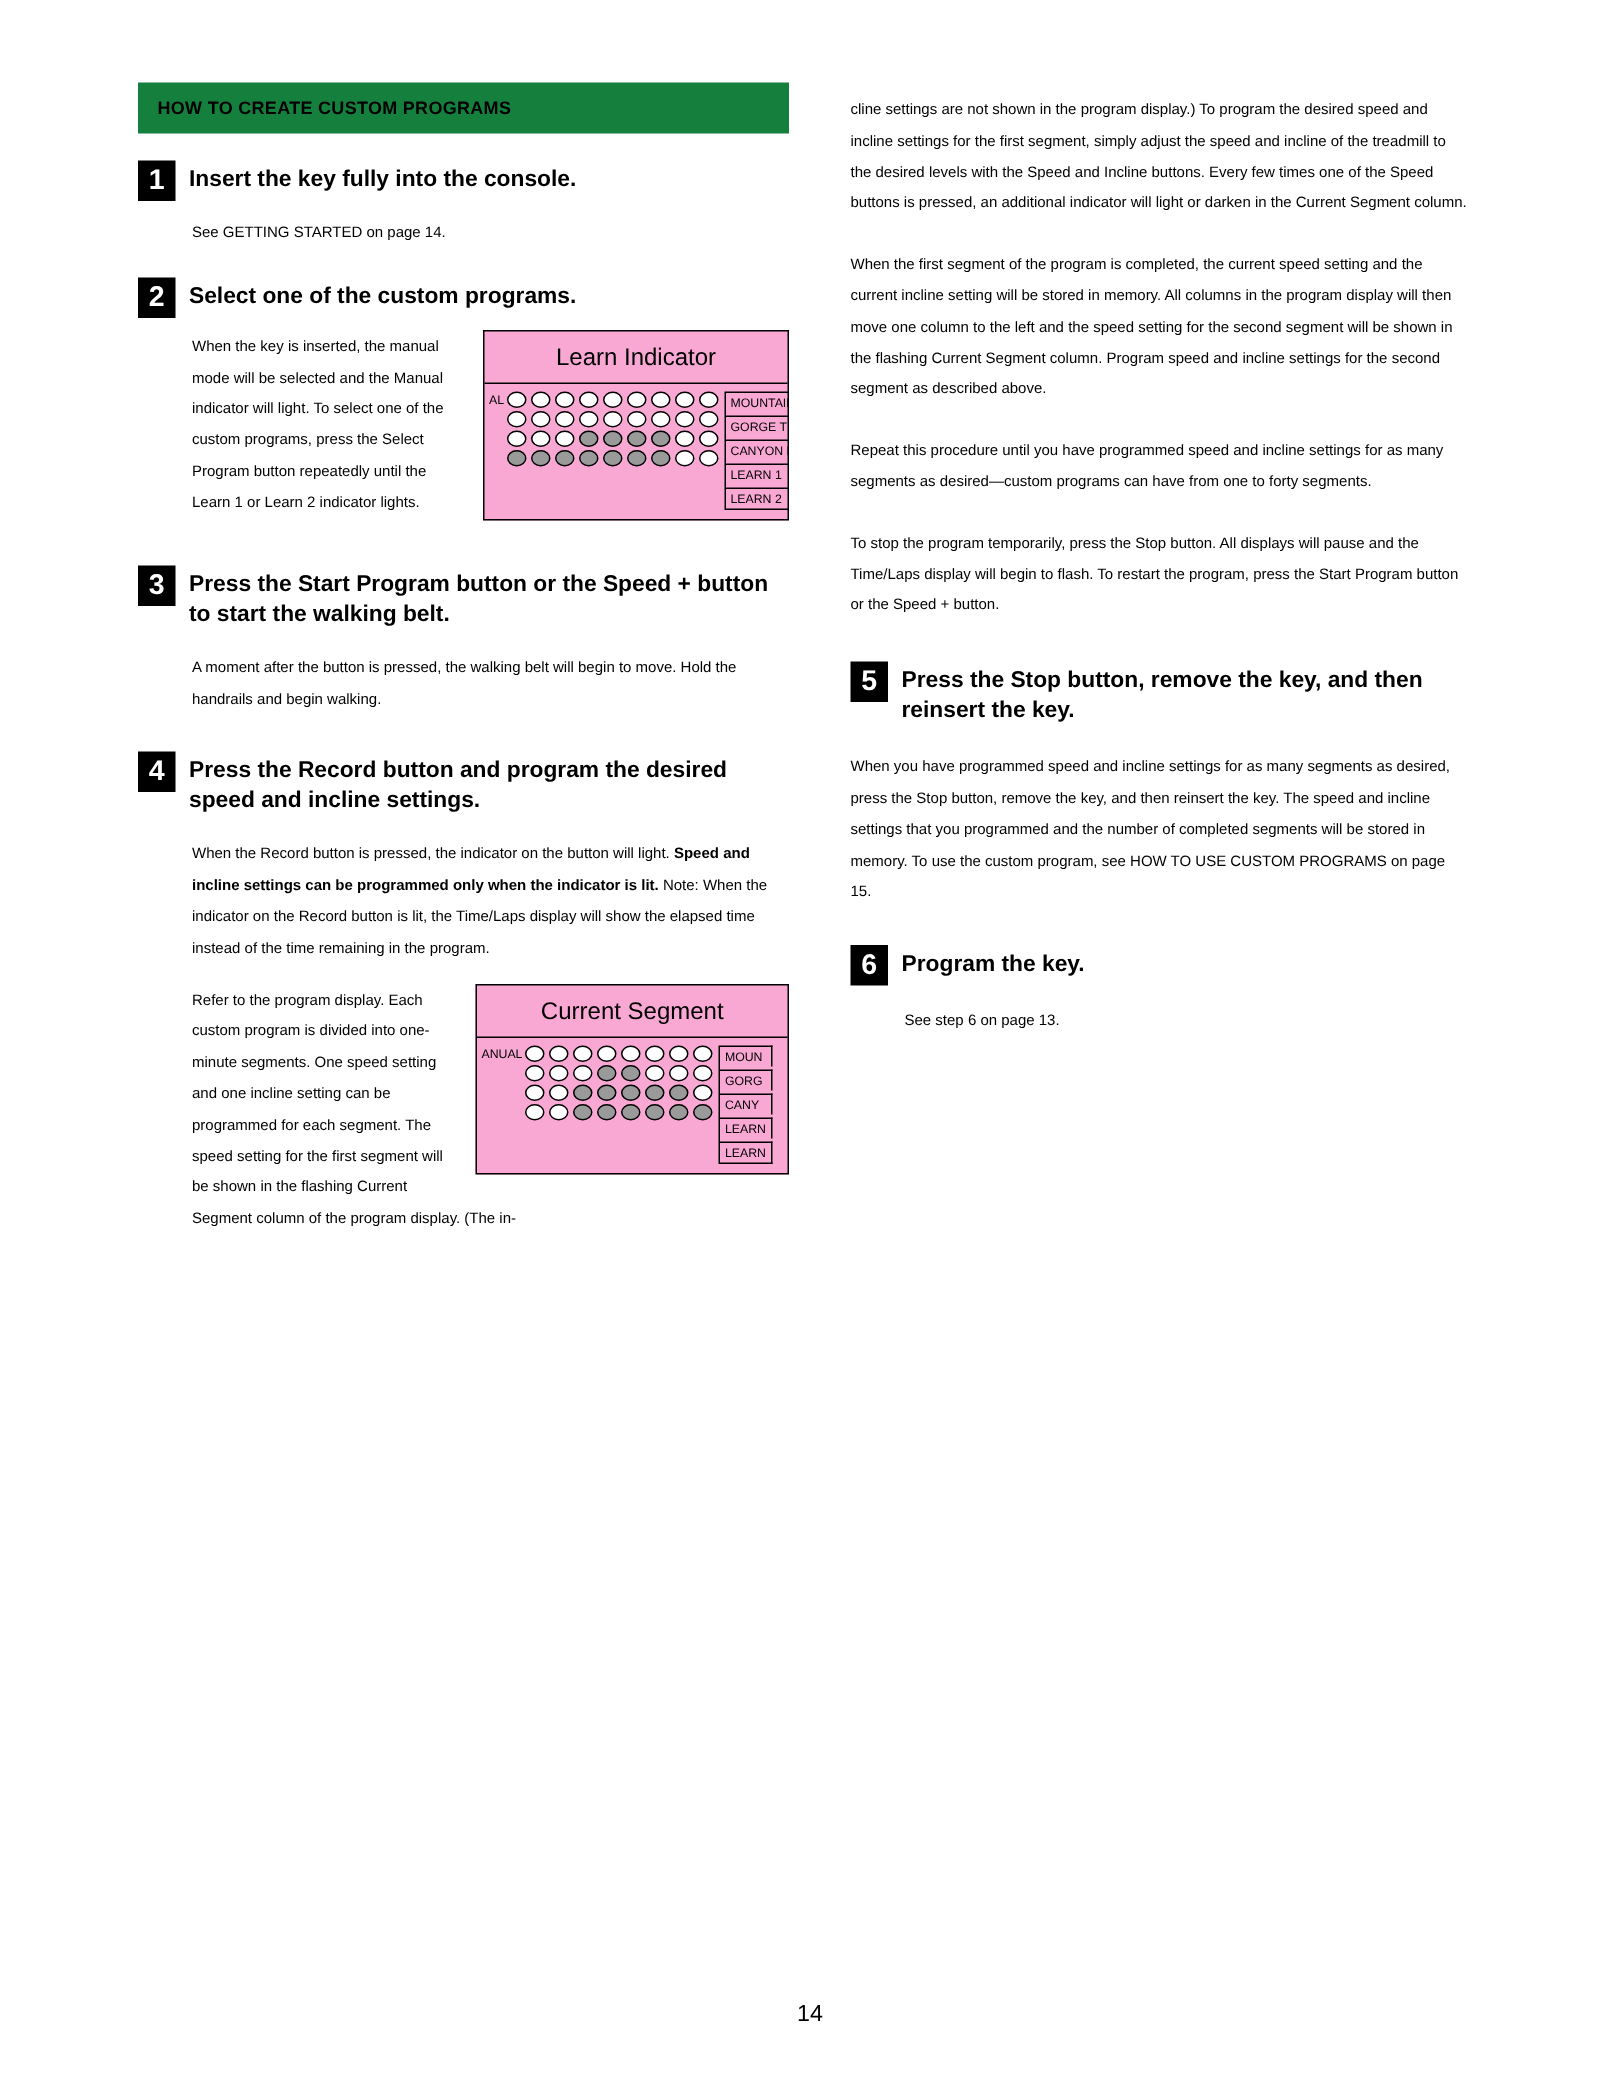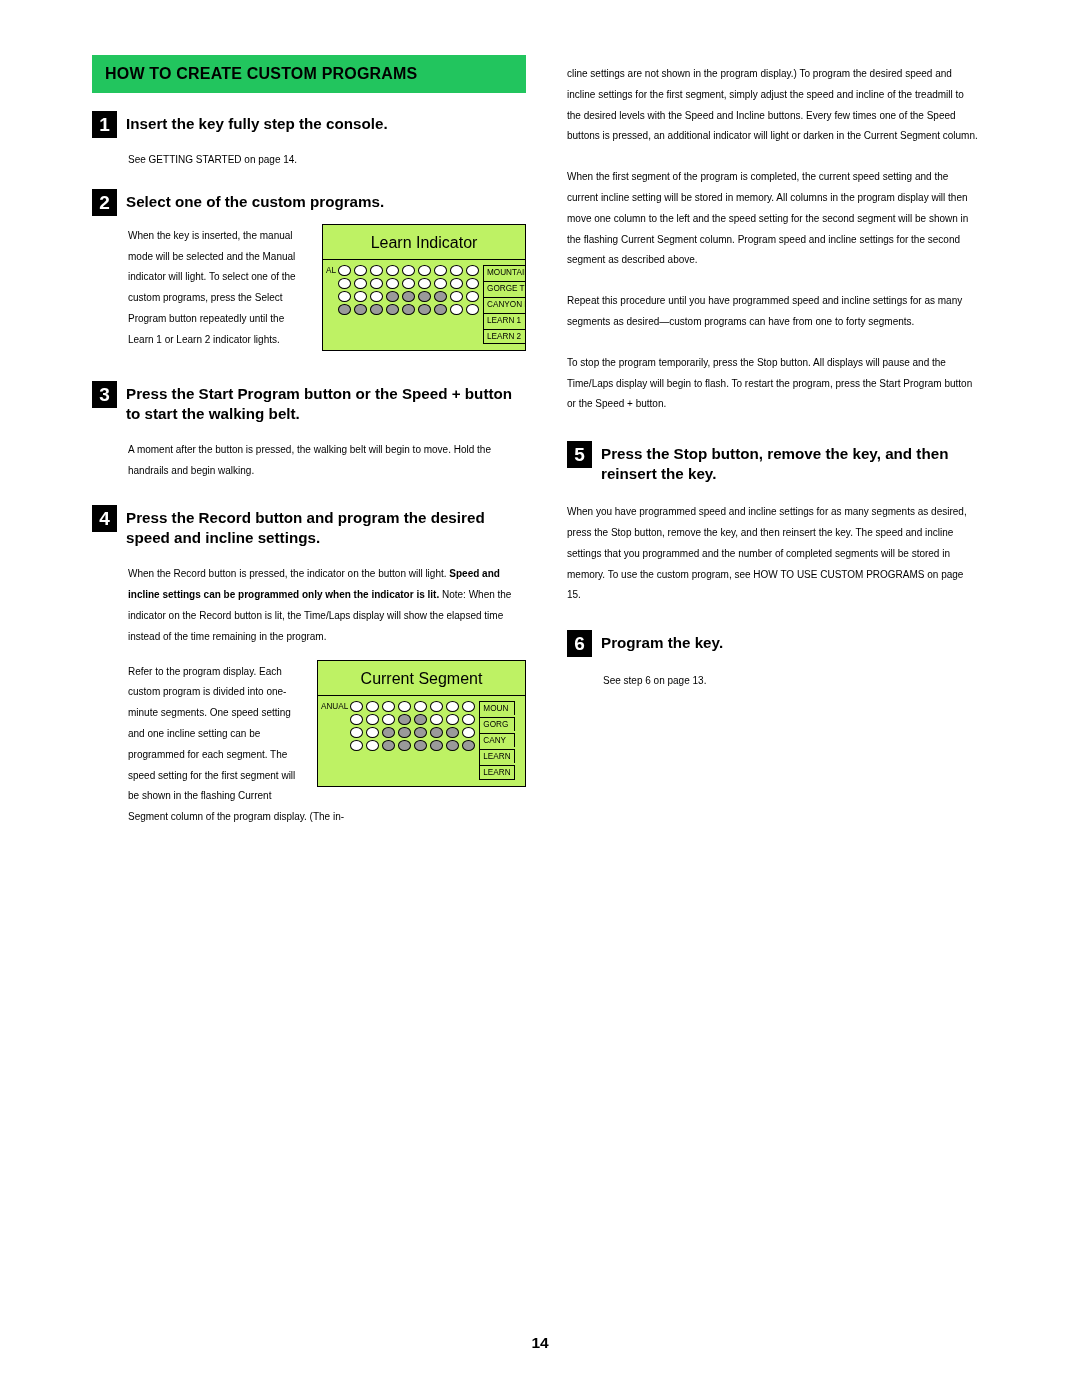--- a/index.html
+++ b/index.html
@@ -30,23 +30,23 @@
     width: 434px;
     position: relative;
   }
   .col.right {
     width: 411px;
     padding-top: 9px;
   }
 
   
   .section-header {
-    background: #22c55e;
+    background: #15803d;
     font-weight: bold;
-    font-size: 16px;
+    font-size: 12px;
     letter-spacing: 0.2px;
     padding: 10px 0 10px 13px;
     margin-bottom: 17px;
   }
 
   
   .step {
     display: flex;
     align-items: flex-start;
     margin-top: 18px;
@@ -87,21 +87,21 @@
     overflow: hidden;
   }
   .fig-float {
     float: right;
     margin: 8px 0 4px 12px;
   }
 
   
   .console {
     border: 1.5px solid #000;
-    background: #bef264;
+    background: #f9a8d4;
     padding: 0;
     position: relative;
   }
   .console-title {
     font-size: 16px;
     text-align: center;
     padding: 9px 0 7px 0;
   }
   .console-grid {
     display: flex;
@@ -160,36 +160,36 @@
   }
   .right-labels .edge-label:last-child { border-bottom: 1.4px solid #000; }
 
   .page-number {
     position: absolute;
     bottom: 45px;
     left: 0;
     width: 1080px;
     text-align: center;
     font-size: 15.5px;
-    font-weight: bold;
+    font-weight: normal;
   }
 </style>
 </head>
 <body>
 
 <div class="page">
   <div class="columns">
 
     <div class="col left">
 
       <div class="section-header">HOW TO CREATE CUSTOM PROGRAMS</div>
 
       <div class="step">
         <div class="step-num">1</div>
-        <div class="step-text">Insert the key fully step the console.</div>
+        <div class="step-text">Insert the key fully into the console.</div>
       </div>
       <p class="body indent">See GETTING STARTED on page 14.</p>
 
       <div class="step">
         <div class="step-num">2</div>
         <div class="step-text">Select one of the custom programs.</div>
       </div>
 
       <div class="figure-wrap">
         <div class="fig-float">

